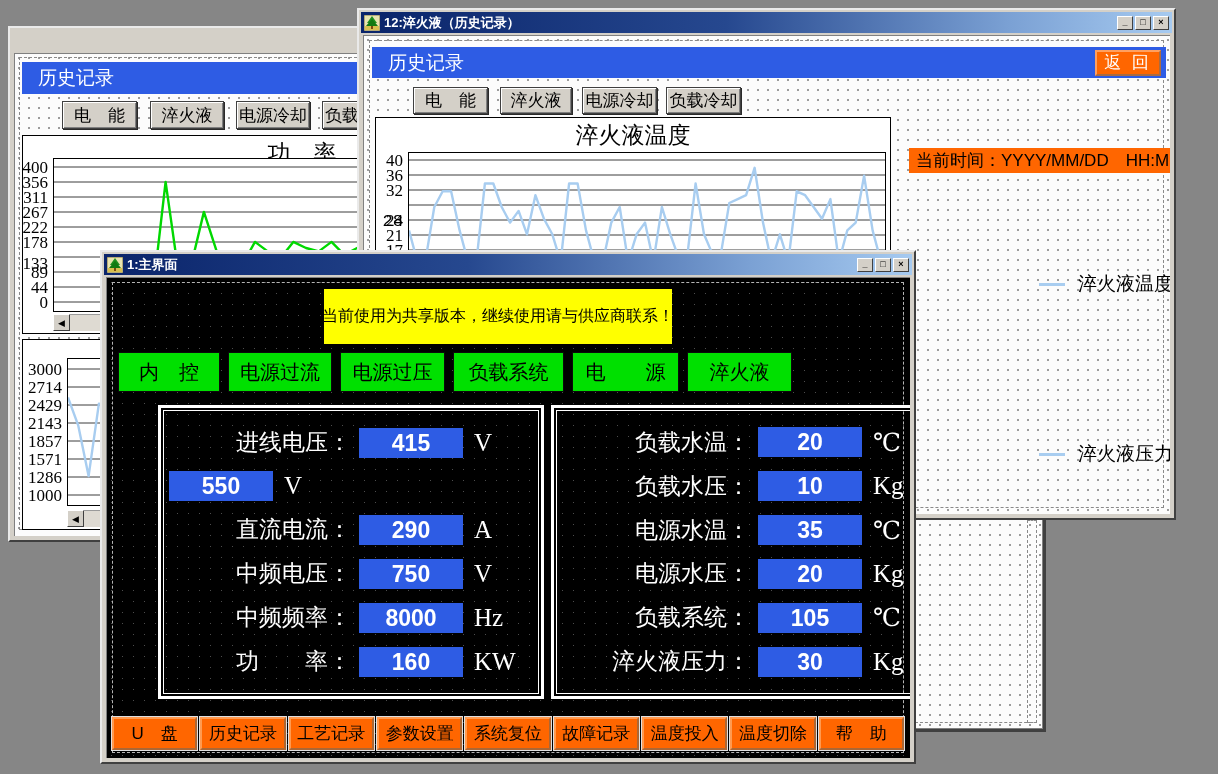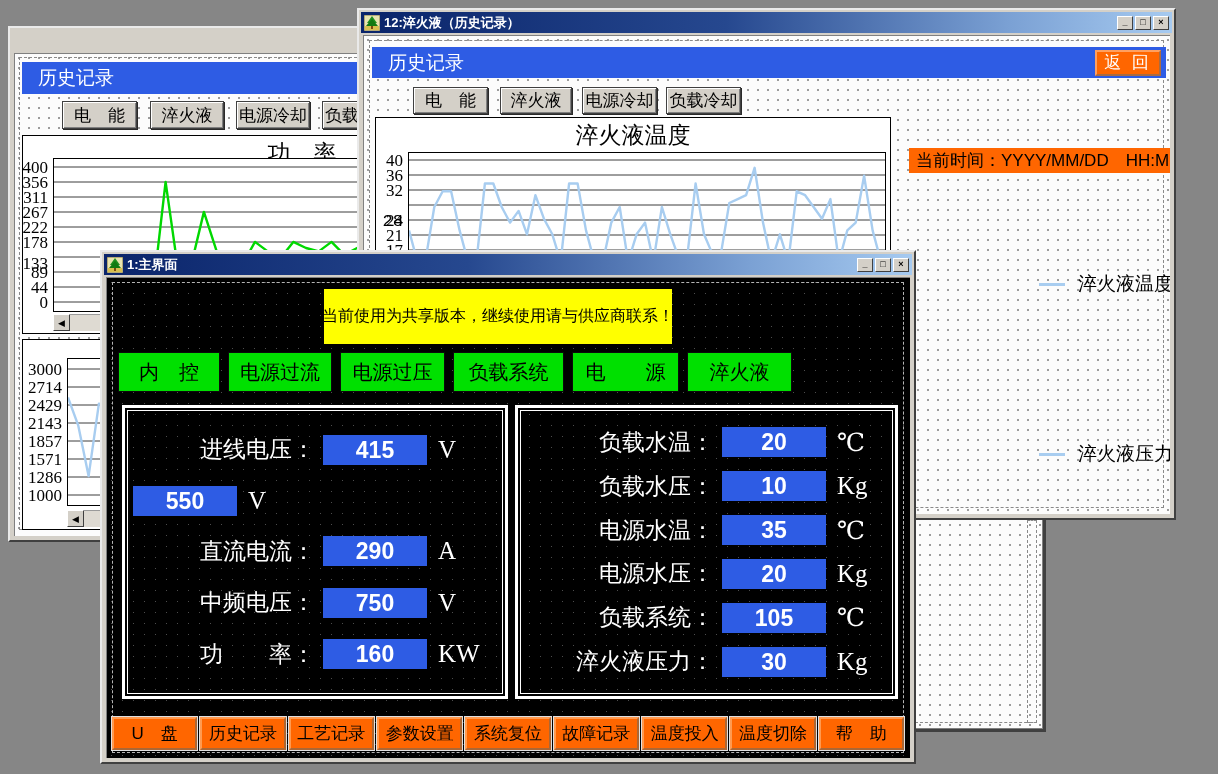--- a/index.html
+++ b/index.html
@@ -58,21 +58,21 @@
   .legend-dash { width:26px; height:3px; background:#a8cdf0; }
 
   
   .banner { position:absolute; background:#ffff00; color:#000; font-size:16px;
             display:flex; align-items:center; justify-content:center; white-space:nowrap; }
   .status-row { position:absolute; display:flex; gap:8px; }
   .sbtn { height:40px; color:#000; font-size:20px; border:1px solid #0a0a0a;
           display:flex; align-items:center; justify-content:center; white-space:nowrap; }
   .panel { position:absolute; border:3px solid #fff;
            box-shadow:inset 0 0 0 2px #000, inset 0 0 0 3px #fff;
-           display:flex; flex-direction:column; justify-content:space-evenly; padding:6px 0; }
+           display:flex; flex-direction:column; justify-content:space-evenly; padding:6px 0;margin-left:36px; }
   .prow { display:flex; align-items:center; }
   .plabel { text-align:right; color:#fff; font-size:23px; white-space:nowrap; }
   .pvalue { width:104px; height:30px; margin-left:8px; background:#2e5ce4; color:#fff;
             font:bold 23px "Liberation Sans",sans-serif; text-align:center; line-height:30px; }
   .punit { margin-left:11px; color:#fff; font-size:25px;
            font-family:"Liberation Serif","DejaVu Serif",serif; }
   .bottom-row { position:absolute; display:flex; gap:3px; }
   .obtn { flex:1; background:#ff6600; color:#000; font-size:17px;
           border:2px outset #ff9a50; box-shadow:0 0 0 1px #e0e0e0;
           display:flex; align-items:center; justify-content:center; white-space:nowrap; }
@@ -293,20 +293,25 @@
         <span class="plabel" style="width:190px;">直流电流：</span>
         <span class="pvalue">290</span>
         <span class="punit">A</span>
       </div>
       <div class="prow">
         <span class="plabel" style="width:190px;">中频电压：</span>
         <span class="pvalue">750</span>
         <span class="punit">V</span>
       </div>
       <div class="prow">
+        <span class="plabel" style="width:190px;">中频频率：</span>
+        <span class="pvalue">8000</span>
+        <span class="punit">Hz</span>
+      </div>
+      <div class="prow">
         <span class="plabel" style="width:190px;">功　　率：</span>
         <span class="pvalue">160</span>
         <span class="punit">KW</span>
       </div>
     </div>
 
     <div class="panel" style="left:409px; top:128px; width:383px; height:294px;">
       <div class="prow">
         <span class="plabel" style="width:196px;">负载水温：</span>
         <span class="pvalue">20</span>

